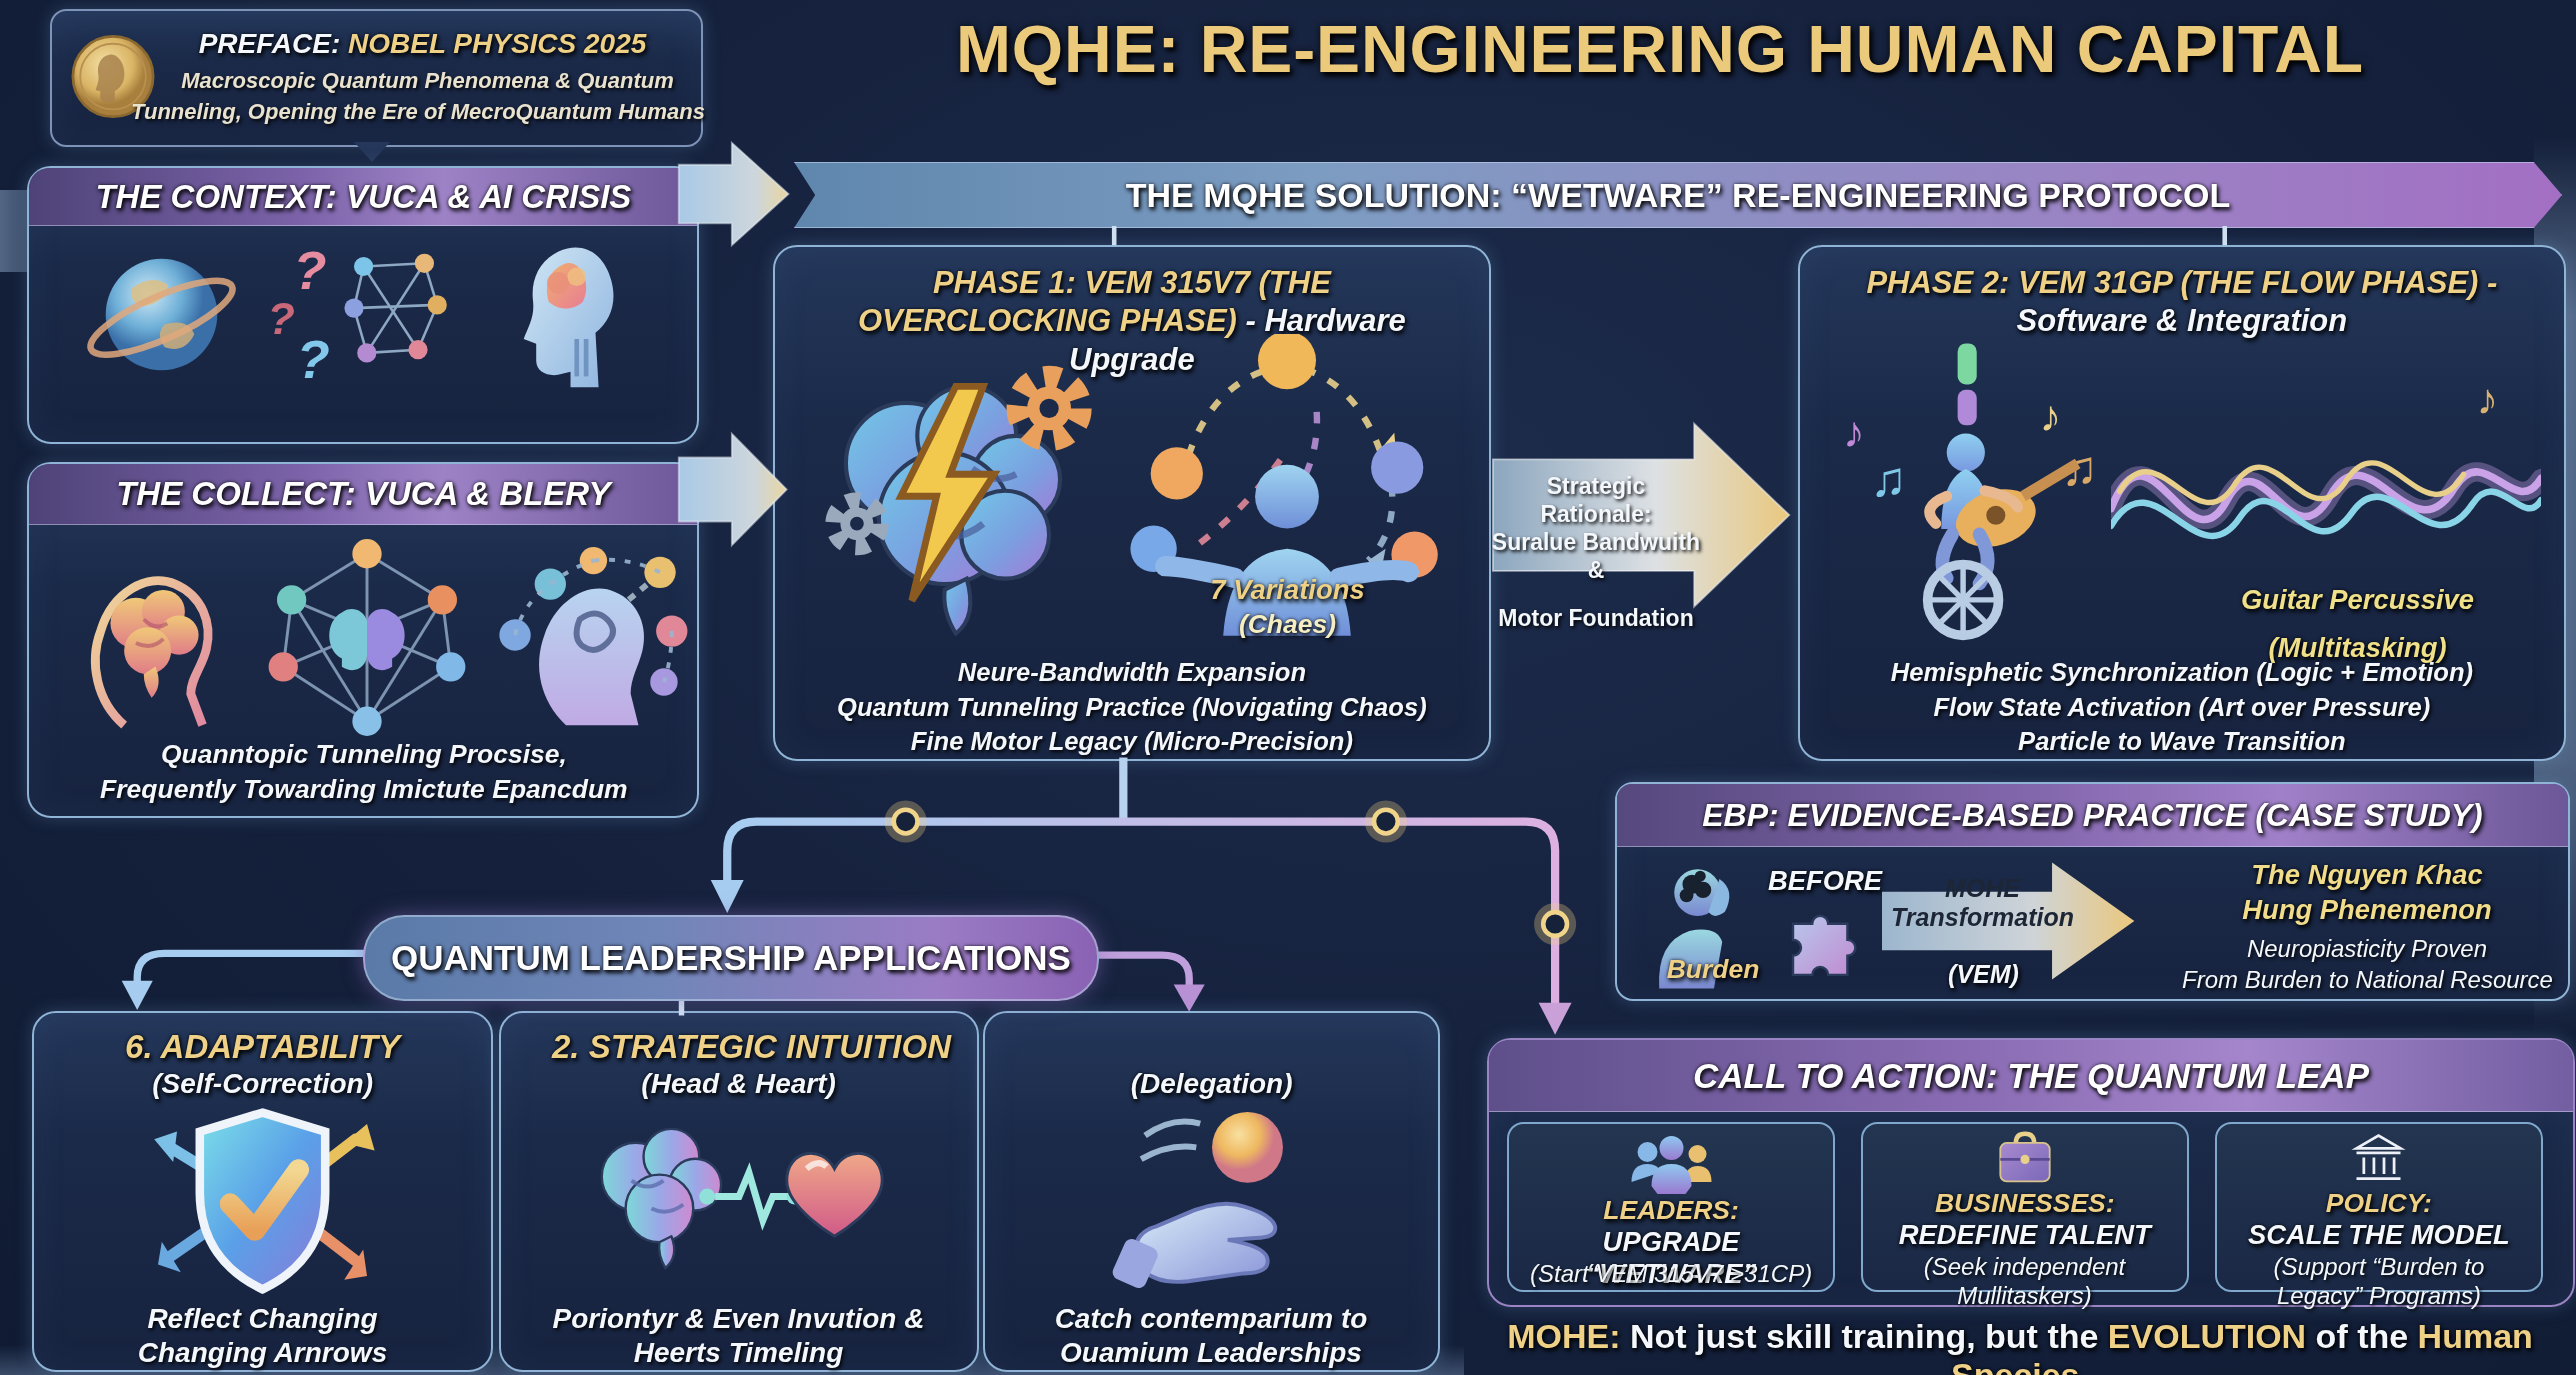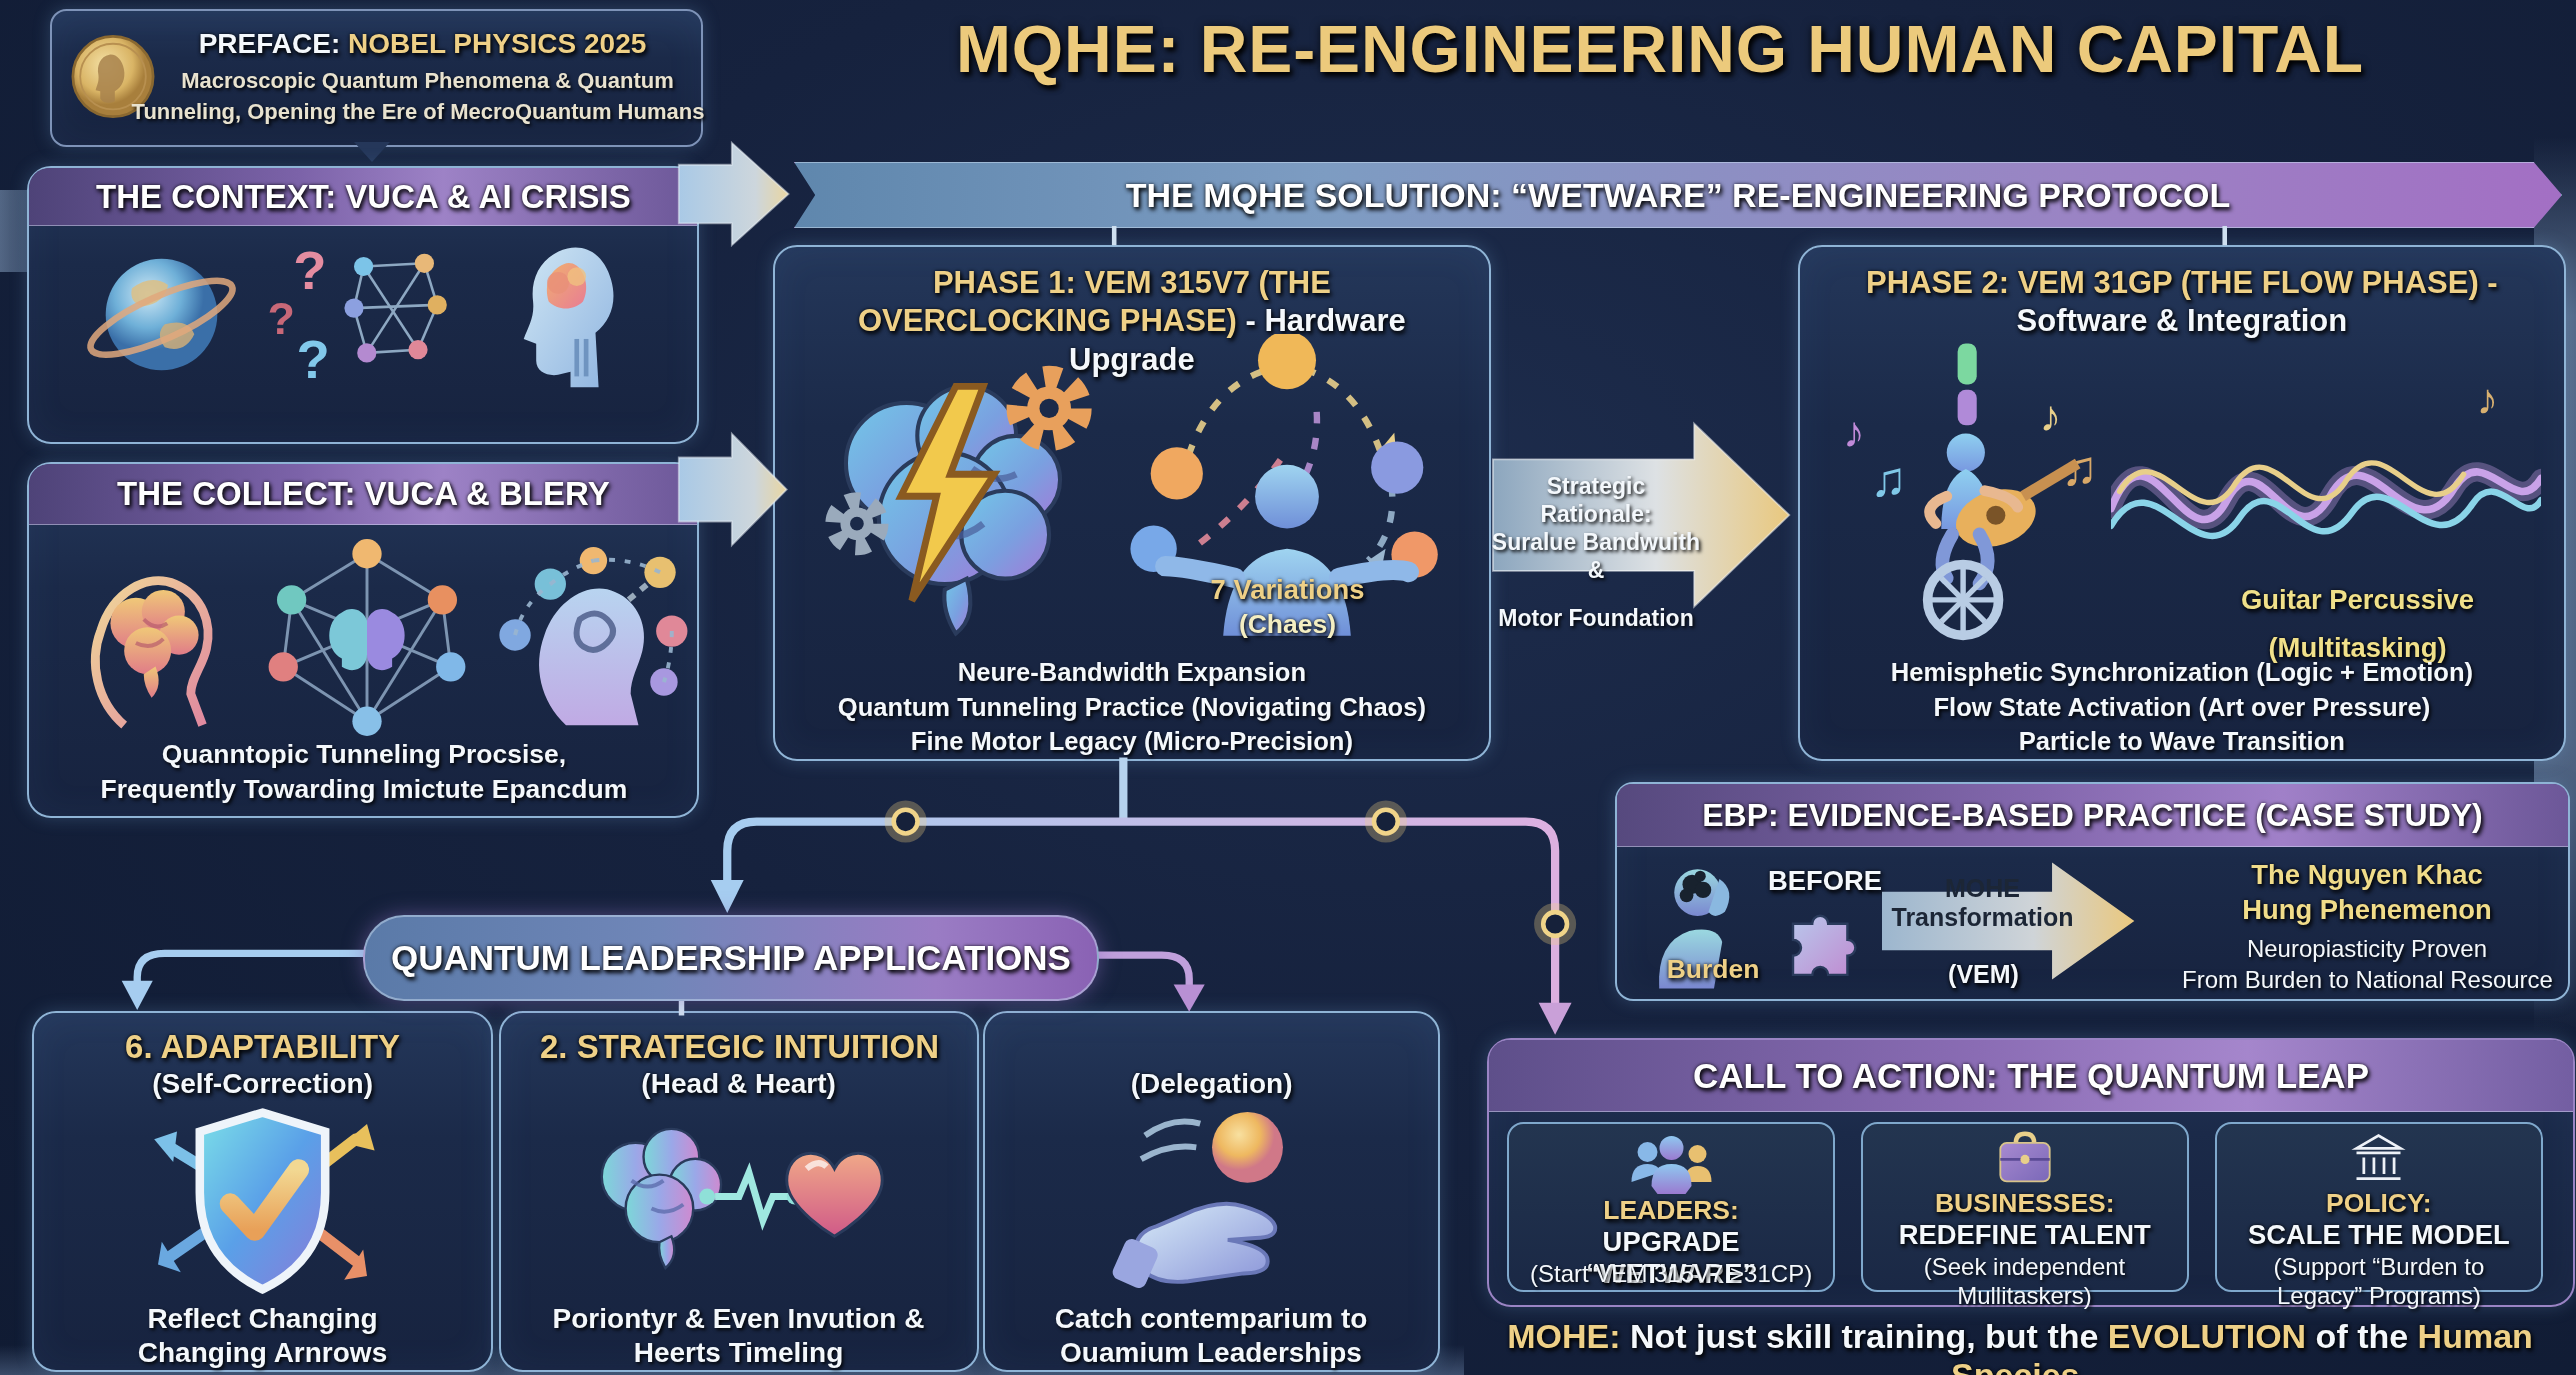--- a/index.html
+++ b/index.html
@@ -2,21 +2,21 @@
 <html style="font-size:14.6px"><head>
 <meta charset="utf-8">
 <style>
   html,body{margin:0;padding:0;background:#0d1628;}
   #canvas{position:relative;width:2576px;height:1376px;overflow:hidden;
     background:radial-gradient(ellipse at 55% 35%, #1d2c4c 0%, #16223e 45%, #101b33 100%);
     font-family:"Liberation Sans", sans-serif;color:#fff;}
   .streak{position:absolute;pointer-events:none;}
   .box{position:absolute;border:2.7px solid #8fb4d6;border-radius:24px;
     background:linear-gradient(180deg,#24375a 0%,#1b2a49 35%,#17233f 100%);
-    box-shadow:0 0 16.5px rgba(120,170,220,.25), inset 0 0 37px rgba(90,140,200,.08);}
+    box-shadow:0 0 16.5px rgba(120,170,220,.25), inset 0 0 37px rgba(90,140,200,.08);font-style:italic;}
   .hdr{position:absolute;left:0;right:0;top:0;border-radius:20px 20px 0 0;
     background:linear-gradient(90deg,#4e4378 0%,#7b62a8 40%,#9d82c6 62%,#6c5798 100%);
     border-bottom:1.8px solid rgba(220,230,250,.45);
     display:flex;align-items:center;justify-content:center;}
   .ttl{font-weight:bold;text-shadow:1.8px 2.7px 4.6px rgba(0,0,0,.95),0 0 3.7px rgba(0,0,0,.8);}
   .gold{color:#eed087;}
   .wht{color:#f4f8fc;}
   .lblue{color:#cfe4f5;}
   .ctr{text-align:center;}
   .abs{position:absolute;}
@@ -415,21 +415,21 @@
         <line x1="88" y1="62" x2="114" y2="82" stroke="#e89068"></line>
           <polygon points="120,90 108,92 118,76" fill="#e89068"></polygon>
       </g>
       <path d="M65 4 L98 14 L98 46 C98 72 84 88 65 97 C46 88 32 72 32 46 L32 14 Z" fill="url(#shld)" stroke="#eef4fa" stroke-width="4.5"></path>
       <path d="M48 52 L61 66 L84 34" stroke="url(#chk)" stroke-width="11" fill="none" stroke-linecap="round" stroke-linejoin="round"></path>
     </svg>
     <div class="abs cap ctr" style="left:64px;top:289px;width:329px;font-size:28px;">Reflect Changing Changing Arnrows</div>
   </div>
 
   <div class="box" style="left:499px;top:1011px;width:476px;height:357px;z-index:2;">
-    <div class="abs ttl ctr gold" style="left:10px;top:14.6px;width:457px;font-size:33px;">2. STRATEGIC INTUITION</div>
+    <div class="abs ttl ctr gold" style="left:22px;top:14.6px;width:457px;font-size:33px;">2. STRATEGIC INTUITION</div>
     <div class="abs ttl ctr wht" style="left:9.1px;top:55px;width:457px;font-size:28px;">(Head &amp; Heart)</div>
     <svg class="abs" style="left:78px;top:96px;" width="320" height="183" viewBox="0 0 160 92">
       <defs>
         <linearGradient id="br2" x1="0" y1="0" x2="1" y2="0">
             <stop offset="0" stop-color="#7cd8d8"></stop>
             <stop offset="0.5" stop-color="#9aa8e8"></stop>
             <stop offset="1" stop-color="#cf8ad0"></stop>
           </linearGradient>
         <linearGradient id="hrt" x1="0" y1="0" x2="0" y2="1">
             <stop offset="0" stop-color="#f0a888"></stop>

